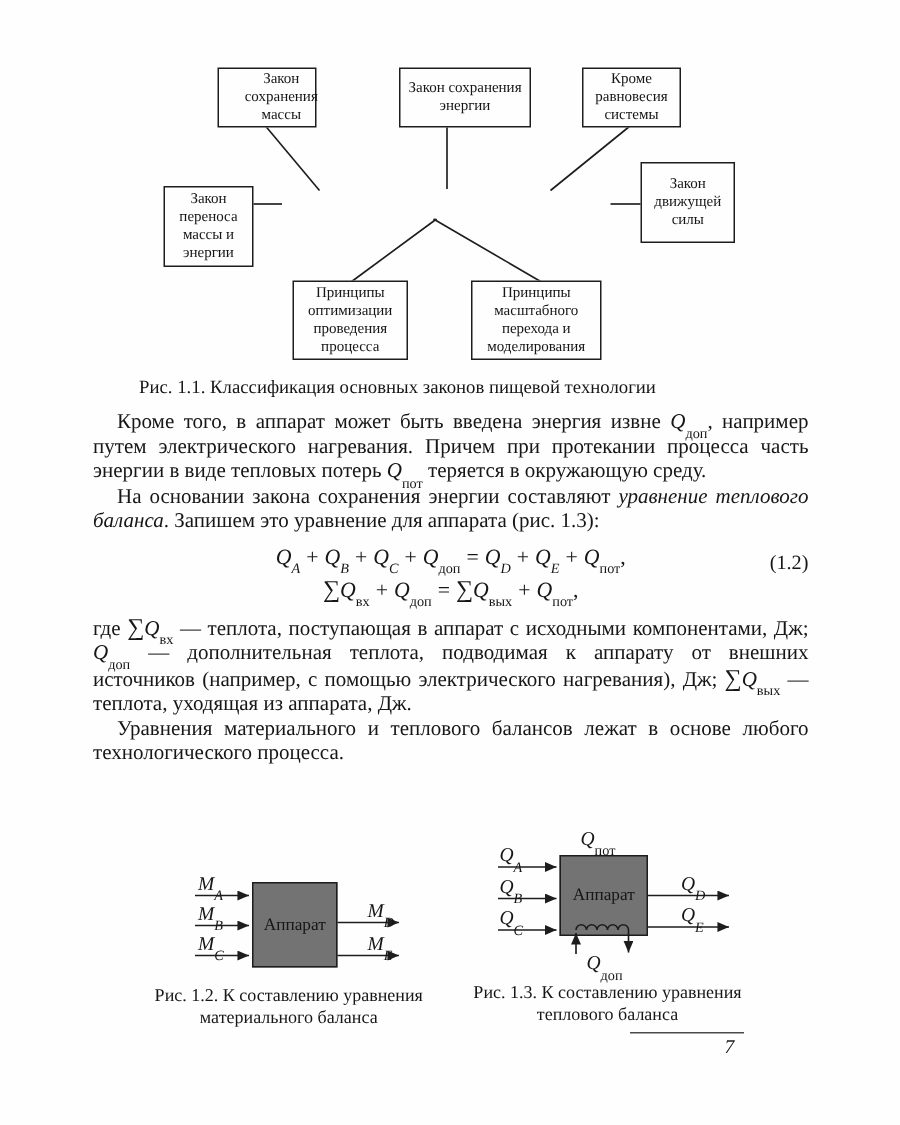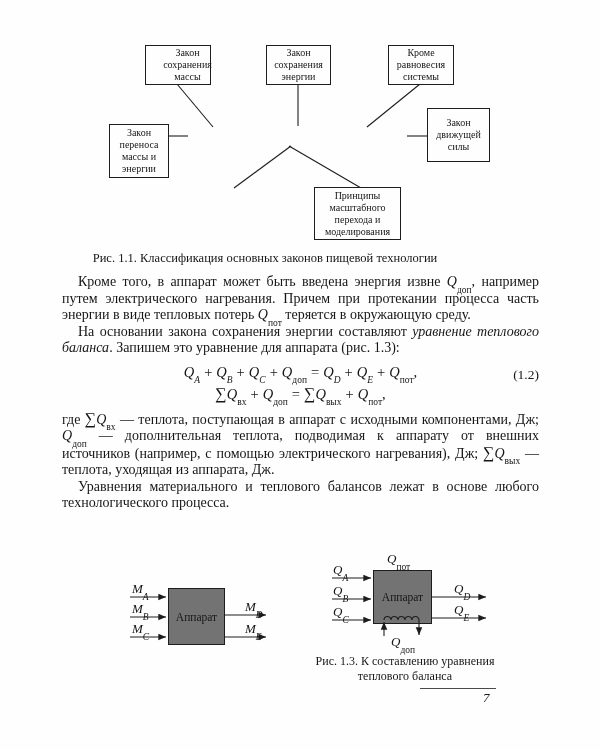--- a/index.html
+++ b/index.html
@@ -6,21 +6,21 @@
   .page{position:relative;width:600px;height:750px;background:#fefefe;
         font-family:"Liberation Serif",serif;color:#161616;overflow:hidden;}
 
   
   .fig11{position:absolute;left:0;top:0;width:600px;height:270px;}
   .fig11 svg{position:absolute;left:0;top:0;}
   .dbox{position:absolute;border:1px solid #1d1d1d;background:#fefefe;
         display:flex;align-items:center;justify-content:center;text-align:center;
         font-size:10px;line-height:12px;padding:1px;box-sizing:border-box;}
   .b-tl{left:145px;top:45px;width:66px;height:40px;padding-left:20px;}
-  .b-tc{left:266px;top:45px;width:65px;height:40px;}
+  .b-tc{left:266px;top:45px;width:88px;height:40px;}
   .b-tr{left:388px;top:45px;width:66px;height:40px;}
   .b-lf{left:109px;top:124px;width:60px;height:54px;}
   .b-rt{left:427px;top:108px;width:63px;height:54px;}
   .b-c {left:187px;top:126px;width:221px;height:21px;font-weight:bold;
         font-size:12px;letter-spacing:.4px;}
   .b-bl{left:195px;top:187px;width:77px;height:53px;}
   .b-br{left:314px;top:187px;width:87px;height:53px;}
   .cap11{position:absolute;left:0;top:251px;width:530px;text-align:center;
          font-size:12.5px;}
 
@@ -76,20 +76,21 @@
         <line x1="407" y1="136" x2="428" y2="136"></line>
         <line x1="291" y1="146" x2="234" y2="188"></line>
         <line x1="289" y1="146" x2="361" y2="188"></line>
       </g>
     </svg>
     <div class="dbox b-tl">Закон сохранения массы</div>
     <div class="dbox b-tc">Закон сохранения энергии</div>
     <div class="dbox b-tr">Кроме равновесия системы</div>
     <div class="dbox b-lf">Закон переноса массы и энергии</div>
     <div class="dbox b-rt">Закон движущей силы</div>
+    <div class="dbox b-bl">Принципы оптимизации проведения процесса</div>
     <div class="dbox b-br">Принципы масштабного перехода и моделирования</div>
   </section>
   <div class="cap11">Рис. 1.1. Классификация основных законов пищевой технологии</div>
 
   <div class="bodycol">
     <p class="indent"><span>Кроме того, в аппарат может быть введена энергия извне </span><i class="v">Q</i><sub class="su">доп</sub><span>, например путем электрического нагревания. Причем при протекании процесса часть энергии в виде тепловых потерь </span><i class="v">Q</i><sub class="su">пот</sub><span> теряется в окружающую среду.</span></p>
     <p class="indent"><span>На основании закона сохранения энергии составляют </span><i>уравнение теплового баланса</i><span>. Запишем это уравнение для аппарата (рис. 1.3):</span></p>
 
     <div class="eqblock">
       <div class="eqrow"><span class="v">Q</span><sub class="si">A</sub><span class="op">+</span><span class="v">Q</span><sub class="si">B</sub><span class="op">+</span><span class="v">Q</span><sub class="si">C</sub><span class="op">+</span><span class="v">Q</span><sub class="su">доп</sub><span class="op">=</span><span class="v">Q</span><sub class="si">D</sub><span class="op">+</span><span class="v">Q</span><sub class="si">E</sub><span class="op">+</span><span class="v">Q</span><sub class="su">пот</sub><span>,</span><span class="eqnum">(1.2)</span></div>
@@ -114,20 +115,24 @@
         <line x1="60" y1="87" x2="96" y2="87" marker-end="url(#m12)"></line>
         <line x1="155" y1="65" x2="196" y2="65" marker-end="url(#m12)"></line>
         <line x1="155" y1="87" x2="196" y2="87" marker-end="url(#m12)"></line>
       </g>
     </svg>
     <span class="flabel" style="left:62px;top:31px"><i>M</i><sub class="si">A</sub></span>
     <span class="flabel" style="left:62px;top:51px"><i>M</i><sub class="si">B</sub></span>
     <span class="flabel" style="left:62px;top:71px"><i>M</i><sub class="si">C</sub></span>
     <span class="flabel" style="left:175px;top:49px"><i>M</i><sub class="si">D</sub></span>
     <span class="flabel" style="left:175px;top:71px"><i>M</i><sub class="si">E</sub></span>
+    <div class="fcap cap12">
+      <div>Рис. 1.2. К составлению уравнения</div>
+      <div>материального баланса</div>
+    </div>
   </section>
 
   <section class="sfig fig13">
     <div class="fbox fbox13">Аппарат</div>
     <svg width="240" height="152">
       <defs>
         <marker id="m13" markerWidth="8" markerHeight="8" refX="7" refY="3" orient="auto">
           <path d="M0,0L7,3L0,6Z" fill="#1d1d1d"></path>
         </marker>
       </defs>

